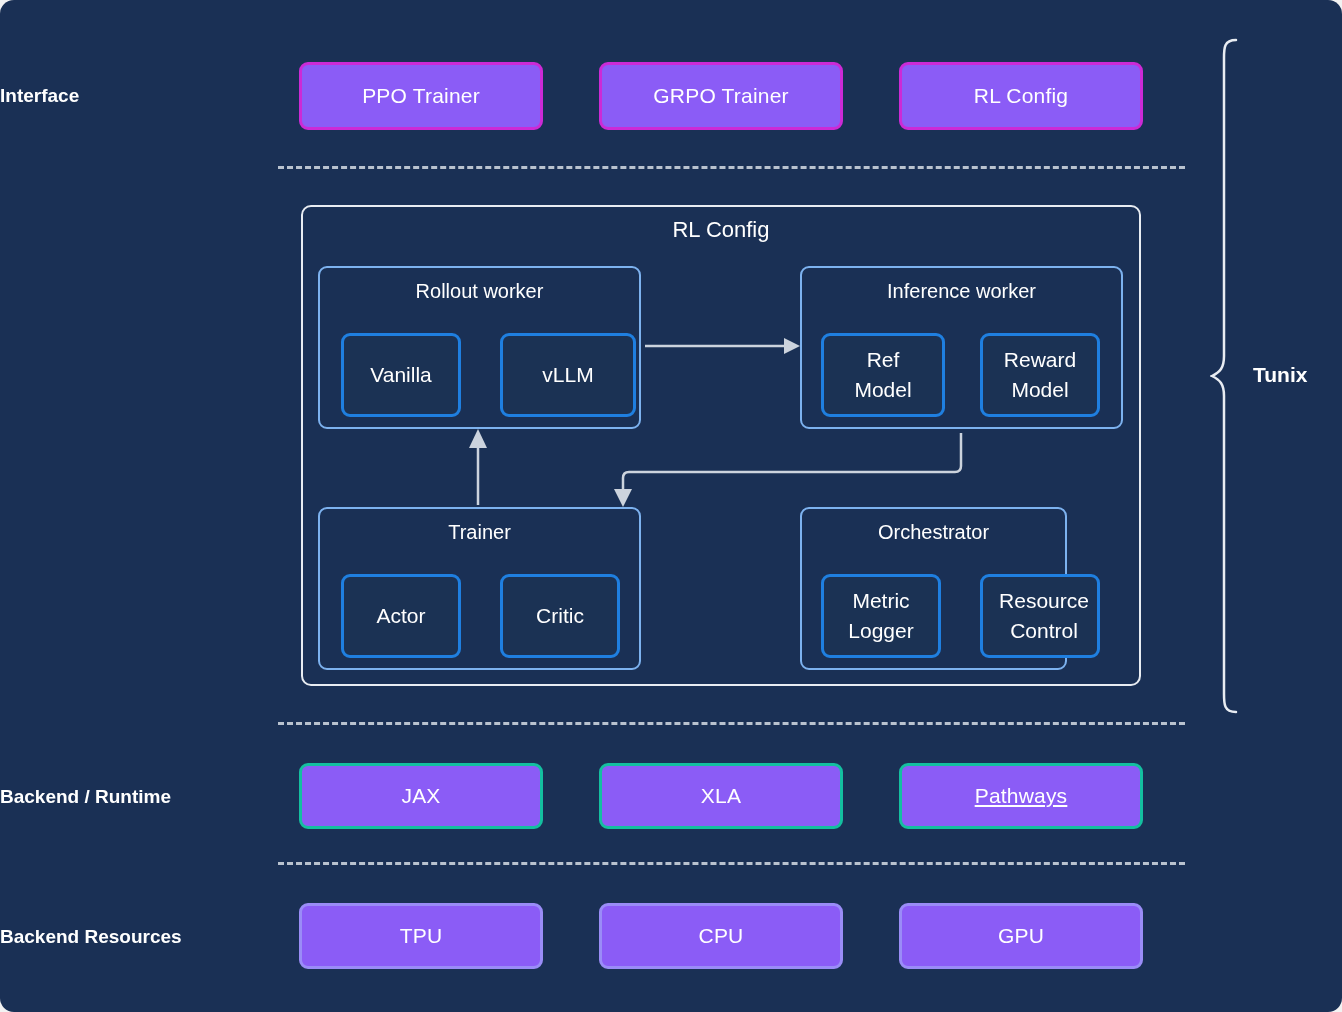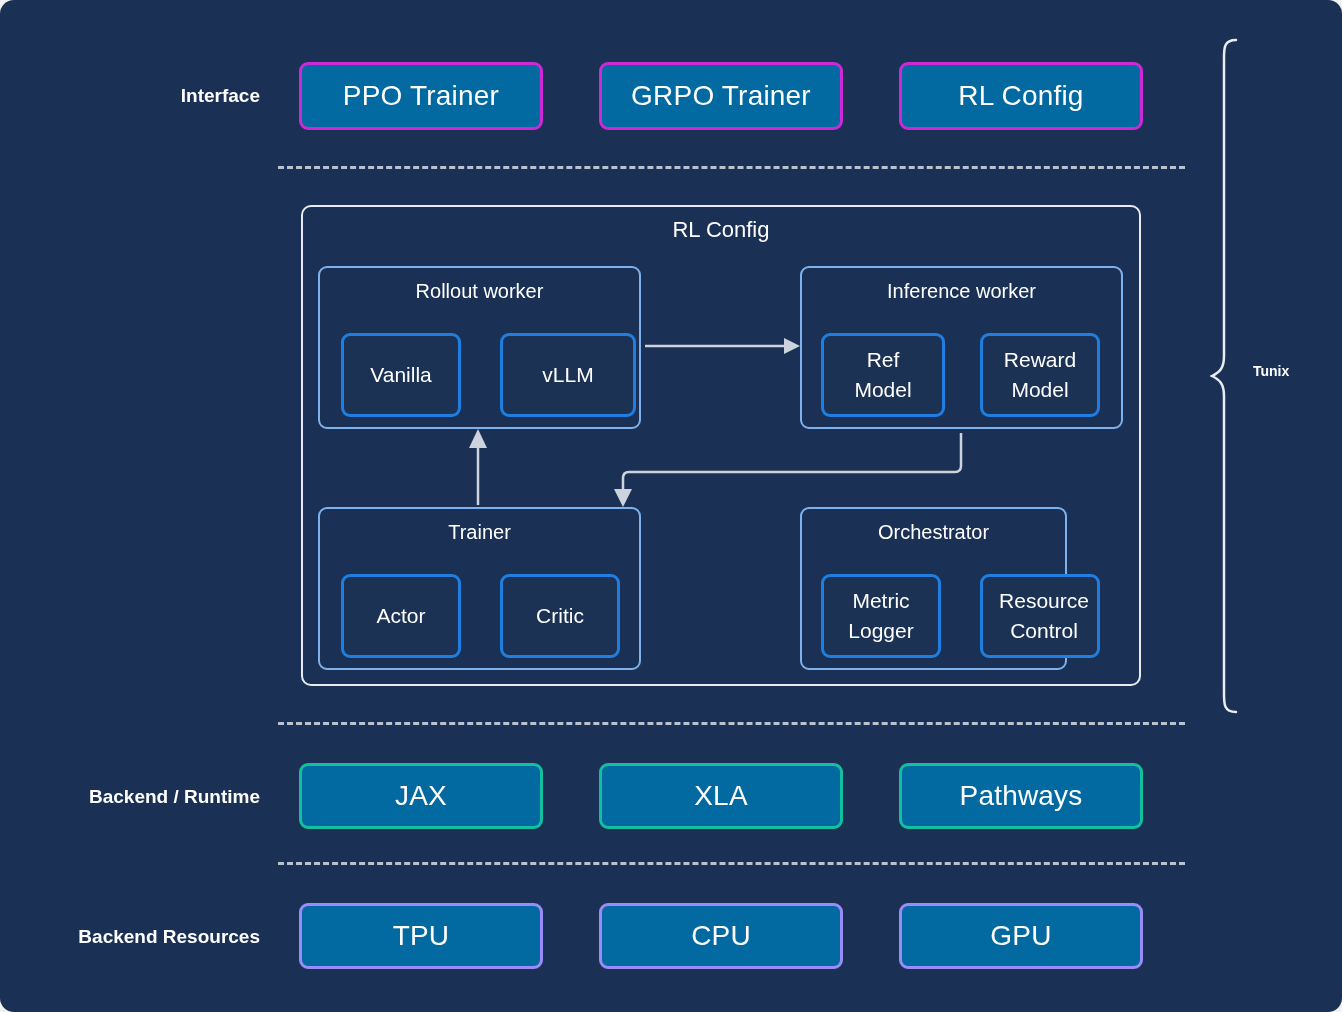--- a/index.html
+++ b/index.html
@@ -18,37 +18,37 @@
     color: #ffffff;
   }
 
   
   .row-label {
     position: absolute;
     font-weight: bold;
     font-size: 19px;
     line-height: 1.35;
     color: #ffffff;
-    text-align: right;
+    text-align: left;
     width: 260px;
     left: 0;
   }
 
   
   .pill {
     position: absolute;
     box-sizing: border-box;
     border-radius: 9px;
     border-width: 3px;
     border-style: solid;
-    background: #0369a1;
+    background: #8b5cf6;
     display: flex;
     align-items: center;
     justify-content: center;
-    font-size: 28px;
+    font-size: 21px;
     color: #ffffff;
     letter-spacing: .2px;
   }
 
   
   .dash-sep {
     position: absolute;
     height: 0;
     border-top: 3px dashed #b9c2cf;
   }
@@ -109,21 +109,21 @@
 
   
   .conn { position: absolute; }
   .conn line, .conn path, .conn polygon { }
 
   
   .brace-wrap { position: absolute; }
   .brace-label {
     position: absolute;
     font-weight: bold;
-    font-size: 14px;
+    font-size: 21px;
     color: #ffffff;
     white-space: nowrap;
   }
 </style>
 </head>
 <body>
 
 <div id="canvas">
 
   <div class="row-label" style="top:83px;">Interface</div>
@@ -193,19 +193,19 @@
                C 14,330 10,334 2,338
                C 10,342 14,346 14,358
                L 14,656
                C 14,666 14,674 26,674" fill="none" stroke="#e8ecf2" stroke-width="2.5" stroke-linecap="round"></path>
     </svg>
   </div>
   <div class="brace-label" style="left:1253px; top:363px;">Tunix</div>
 
   <div class="pill" style="left:299px; top:763px; width:244px; height:66px; border-color:#14bfa0;">JAX</div>
   <div class="pill" style="left:599px; top:763px; width:244px; height:66px; border-color:#14bfa0;">XLA</div>
-  <div class="pill" style="left:899px; top:763px; width:244px; height:66px; border-color:#14bfa0;">Pathways</div>
+  <div class="pill" style="left:899px; top:763px; width:244px; height:66px; border-color:#14bfa0;text-decoration:underline;">Pathways</div>
 
   <div class="pill" style="left:299px; top:903px; width:244px; height:66px; border-color:#9a8cf7;text-align:right;">TPU</div>
   <div class="pill" style="left:599px; top:903px; width:244px; height:66px; border-color:#9a8cf7;">CPU</div>
   <div class="pill" style="left:899px; top:903px; width:244px; height:66px; border-color:#9a8cf7;">GPU</div>
 
 </div>
 
 </body></html>

